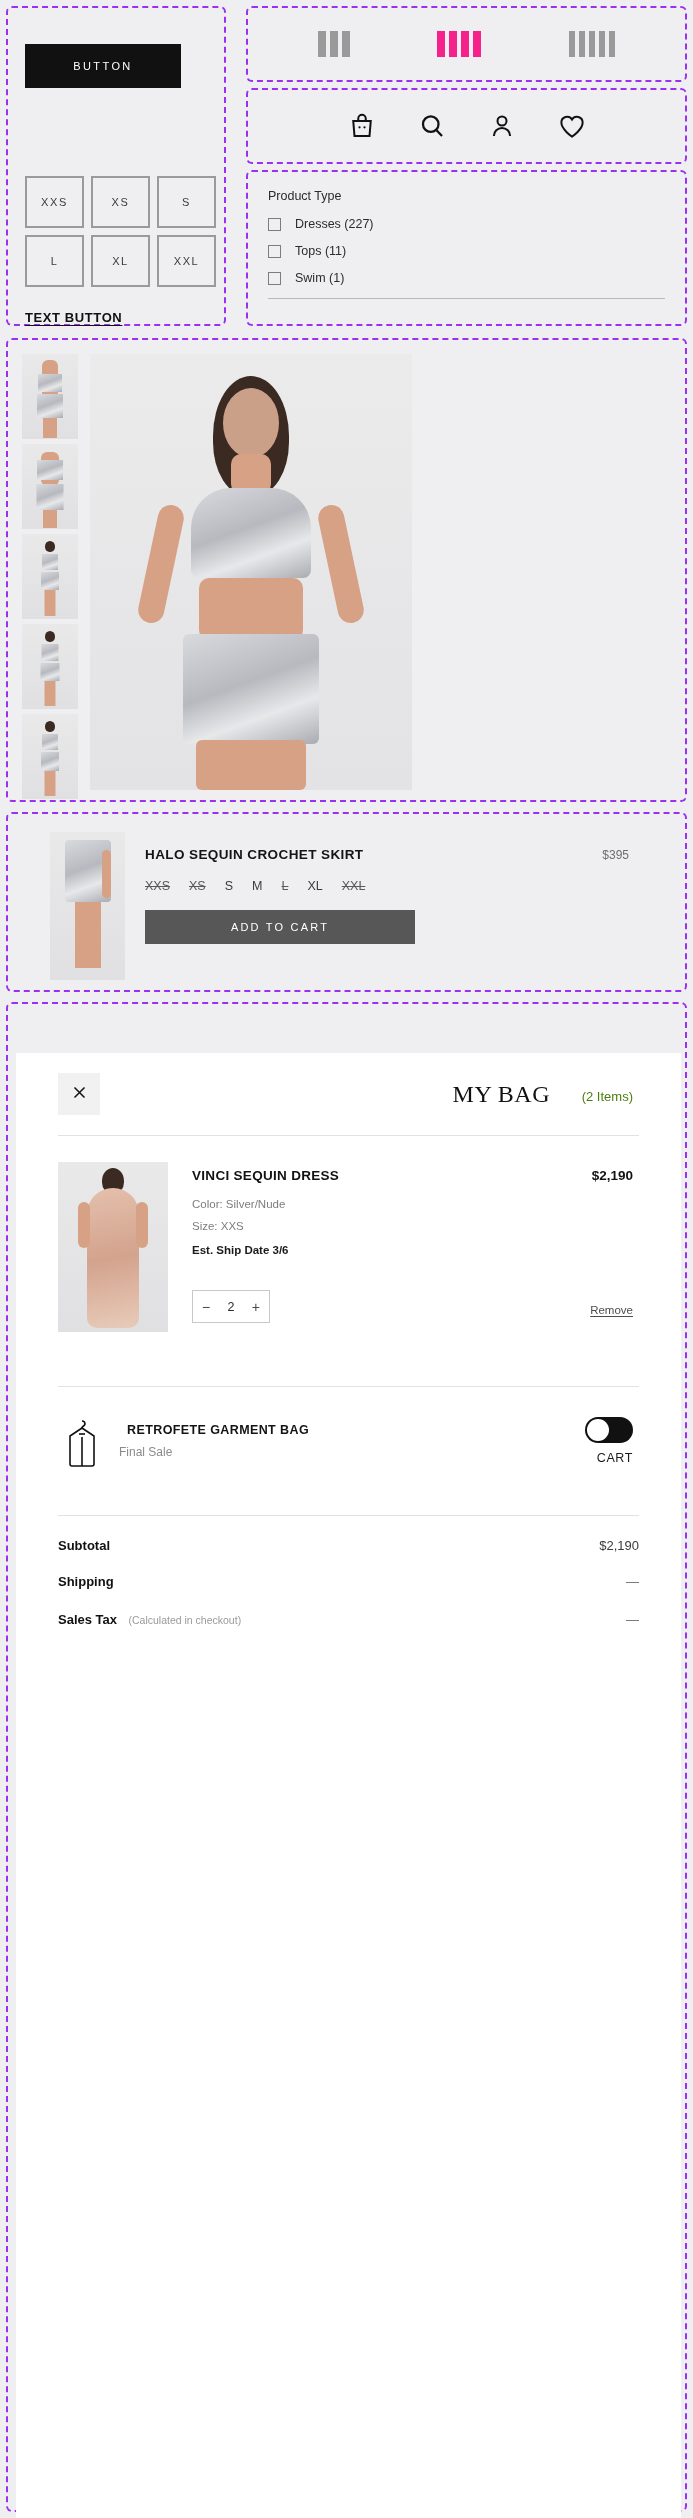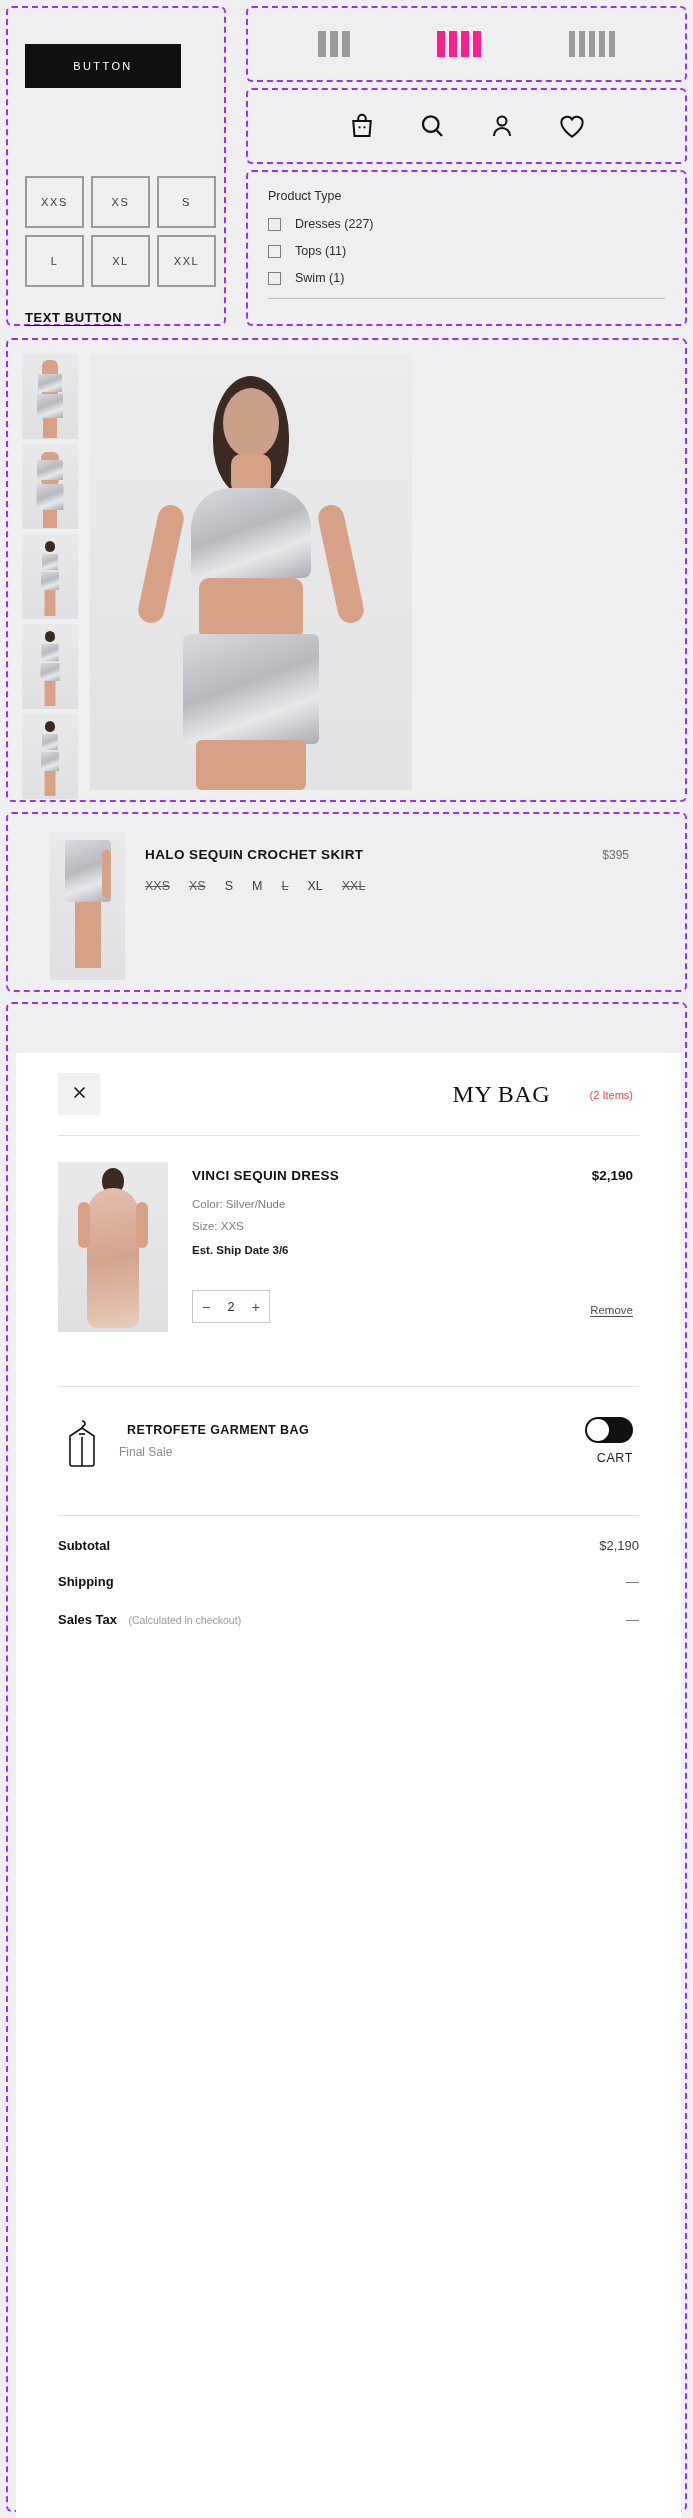--- a/index.html
+++ b/index.html
@@ -109,21 +109,21 @@
   .close-btn {
     position: absolute; left: 42px; top: 20px; width: 42px; height: 42px;
     background: #f1f1f1; border: none; cursor: pointer;
     display: flex; align-items: center; justify-content: center;
   }
   .close-btn svg { width: 15px; height: 15px; }
   .bag-title {
     position: absolute; right: 131px; top: 28px;
     font-family: "Liberation Serif", serif; font-size: 24px; letter-spacing: 0.5px; color: #111;
   }
-  .bag-count { position: absolute; right: 48px; top: 36px; font-size: 11px; color: #ef4444; }
+  .bag-count { position: absolute; right: 48px; top: 36px; font-size: 13px; color: #4d7c0f; }
   .divider { height: 1px; background: #e2e2e2; margin: 0 42px; }
 
   .cart-item { position: relative; padding: 26px 42px 0 42px; min-height: 250px; }
   .ci-img { position: absolute; left: 42px; top: 26px; width: 110px; height: 170px; background: #dfdfe1; overflow: hidden; }
   .ci-name { position: absolute; left: 176px; top: 32px; font-size: 13.5px; font-weight: 700; letter-spacing: 0.3px; color: #121212; }
   .ci-price { position: absolute; right: 48px; top: 32px; font-size: 13.5px; font-weight: 700; color: #121212; }
   .ci-meta { position: absolute; left: 176px; font-size: 11.5px; color: #7d7d7d; }
   .ci-color { top: 62px; text-align: center; }
   .ci-size { top: 84px; }
   .ci-ship { position: absolute; left: 176px; top: 108px; font-size: 11.5px; font-weight: 700; color: #1b1b1b; }
@@ -339,20 +339,21 @@
   <div class="prod-sizes">
     <span class="oos">XXS</span>
     <span class="oos">XS</span>
     <span>S</span>
     <span>M</span>
     <span class="oos">L</span>
     <span>XL</span>
     <span class="oos">XXL</span>
   </div>
 
+  <button class="atc-btn">ADD TO CART</button>
 </div>
 
 <div class="dash" id="panel-cart">
   <div class="cart-card">
 
     <div class="cart-head">
       <button class="close-btn">
         <span>
           <svg viewBox="0 0 24 24" stroke="#111" stroke-width="2.4" fill="none">
             <path d="M4 4l16 16M20 4L4 20"></path>

